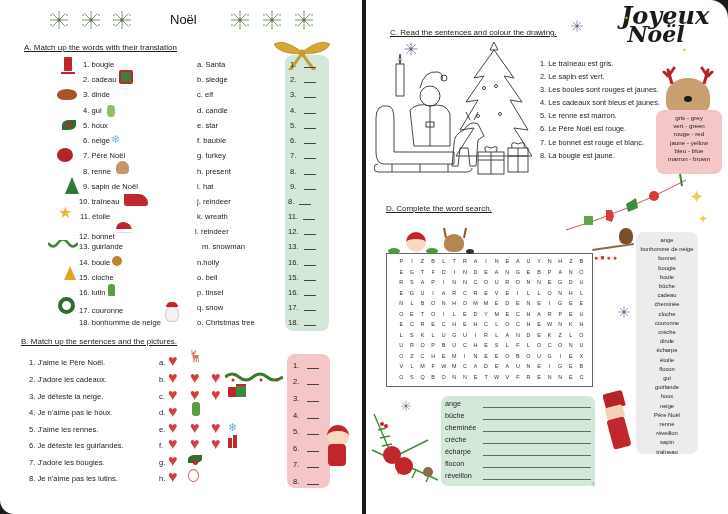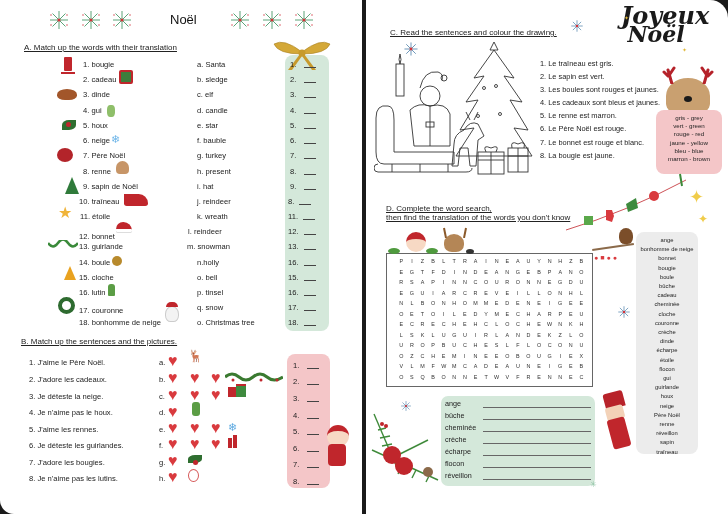--- a/index.html
+++ b/index.html
@@ -175,22 +175,22 @@
   <div class="row-text" style="left:197px;top:75px">b. sledge</div>
   <div class="row-text" style="left:197px;top:90px">c. elf</div>
   <div class="row-text" style="left:197px;top:106px">d. candle</div>
   <div class="row-text" style="left:197px;top:121px">e. star</div>
   <div class="row-text" style="left:197px;top:136px">f. bauble</div>
   <div class="row-text" style="left:197px;top:151px">g. turkey</div>
   <div class="row-text" style="left:197px;top:167px">h. present</div>
   <div class="row-text" style="left:197px;top:182px">i. hat</div>
   <div class="row-text" style="left:197px;top:197px">j. reindeer</div>
   <div class="row-text" style="left:197px;top:212px">k. wreath</div>
-  <div class="row-text" style="left:188px;top:227px">l. reindeer</div>
-  <div class="row-text" style="left:187px;top:242px">m. snowman</div>
+  <div class="row-text" style="left:195px;top:227px">l. reindeer</div>
+  <div class="row-text" style="left:202px;top:242px">m. snowman</div>
   <div class="row-text" style="left:197px;top:258px">n.holly</div>
   <div class="row-text" style="left:197px;top:273px">o. bell</div>
   <div class="row-text" style="left:197px;top:288px">p. tinsel</div>
   <div class="row-text" style="left:197px;top:303px">q. snow</div>
   <div class="row-text" style="left:197px;top:318px">o. Christmas tree</div>
 
   <div class="answer-panel" style="left:285px;top:55px;width:44px;height:276px;background:#d4e8da"></div>
   <svg class="icon" style="left:270px;top:38px" width="64" height="34" viewBox="0 0 64 34">
     <path d="M32 14 Q14 0 4 6 Q8 16 32 16Z" fill="#d4a837" stroke="#a8801f" stroke-width=".6"></path>
     <path d="M32 14 Q50 0 60 6 Q56 16 32 16Z" fill="#d4a837" stroke="#a8801f" stroke-width=".6"></path>
@@ -388,21 +388,20 @@
     <rect x="18" y="44" width="9" height="9" fill="#5aa84a"></rect>
     <path d="M40 38 L40 48 L46 50 L48 44 L46 38Z" fill="#d93a3e"></path>
     <path d="M60 32 L70 26 L72 36 L62 40Z" fill="#3e8a3e"></path>
     <circle cx="88" cy="24" r="5" fill="#d93a3e"></circle>
     <path d="M114 2 L116 14" stroke="#3a8a3a" stroke-width="2"></path>
   </svg>
   <div class="abs" style="left:323px;top:186px;font-size:18px;color:#f0cc4a">✦</div>
   <div class="abs" style="left:332px;top:212px;font-size:12px;color:#f0cc4a">✦</div>
 
   <div class="heading" style="left:20px;top:204px">D. Complete the word search,</div>
-  <div class="heading" style="left:20px;top:213px">then find the translation of the words you don't know</div>
 
   <div class="abs" style="left:40px;top:232px;width:20px;height:20px;background:#f7d9c4;border-radius:50%;border-top:7px solid #c0262c"></div>
   <div class="abs" style="left:78px;top:234px;width:20px;height:18px;background:#b48656;border-radius:50% 50% 40% 40%"></div>
   <svg class="abs" style="left:74px;top:226px" width="30" height="12">
       <path d="M6 12 L4 2 M24 12 L26 2" stroke="#8b5a2b" stroke-width="2" fill="none"></path>
     </svg>
 
   <div class="abs" style="left:253px;top:228px;width:14px;height:16px;background:#7b4e2a;border-radius:50% 50% 40% 40%"></div>
   <div class="abs" style="left:226px;top:246px;width:42px;height:1.5px;background:#8b6a4a;transform:rotate(-8deg)"></div>
   <div class="abs" style="left:228px;top:254px;font-size:7px;color:#d93a3e;letter-spacing:2px">●■●●</div>

